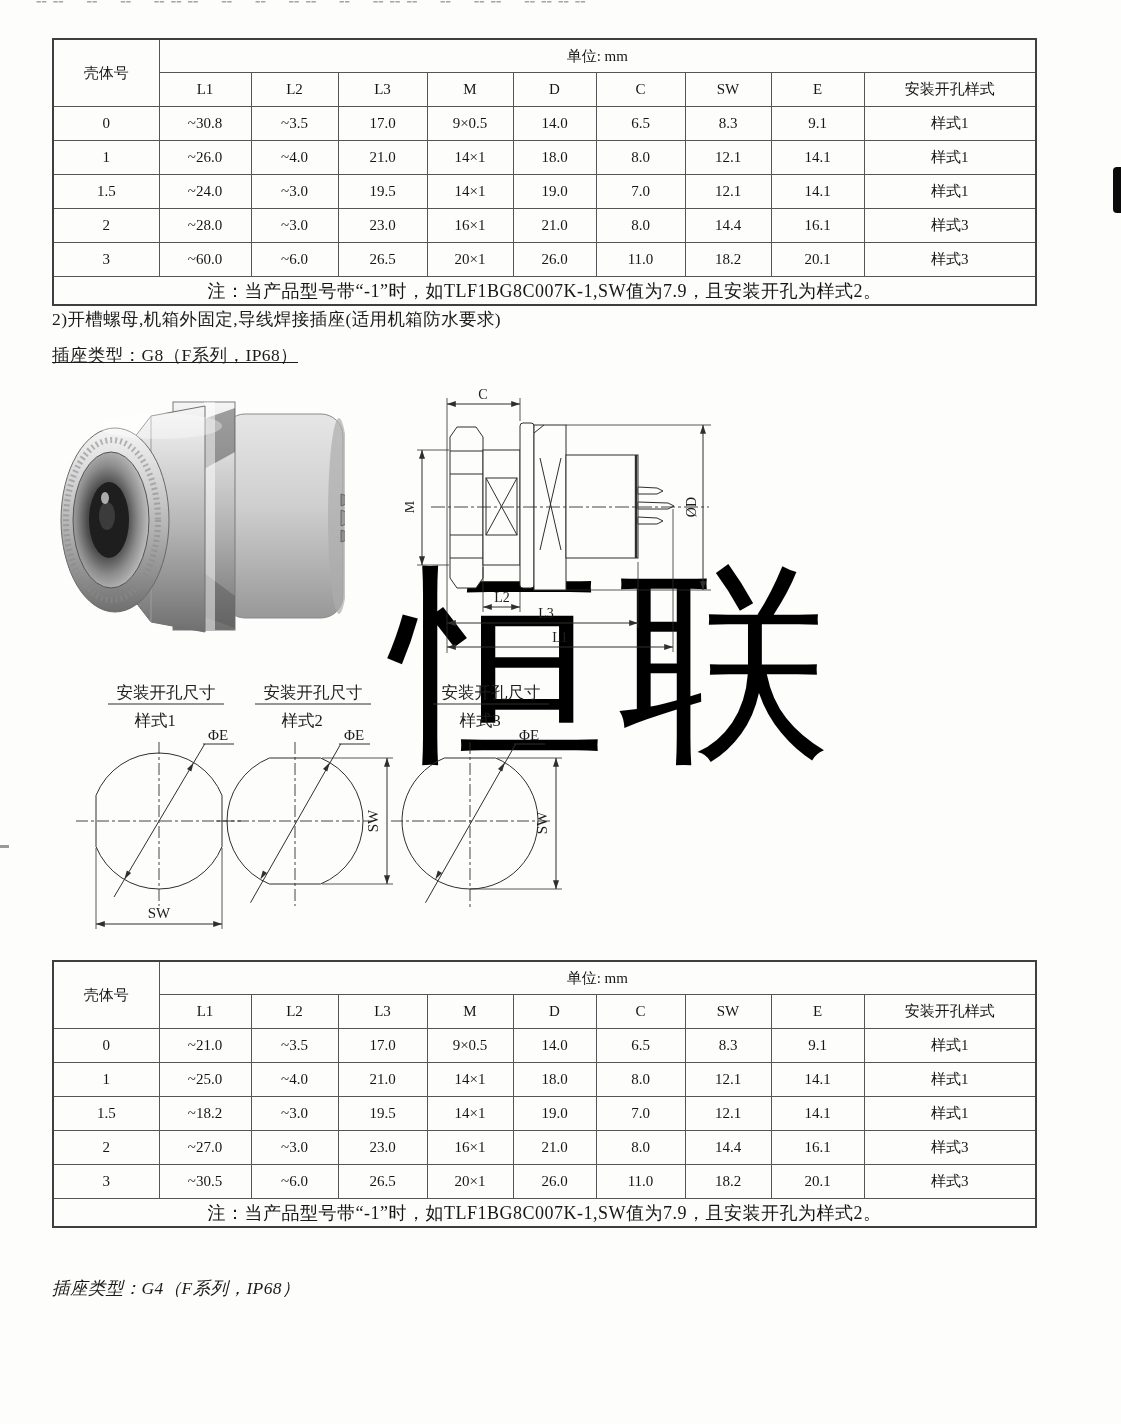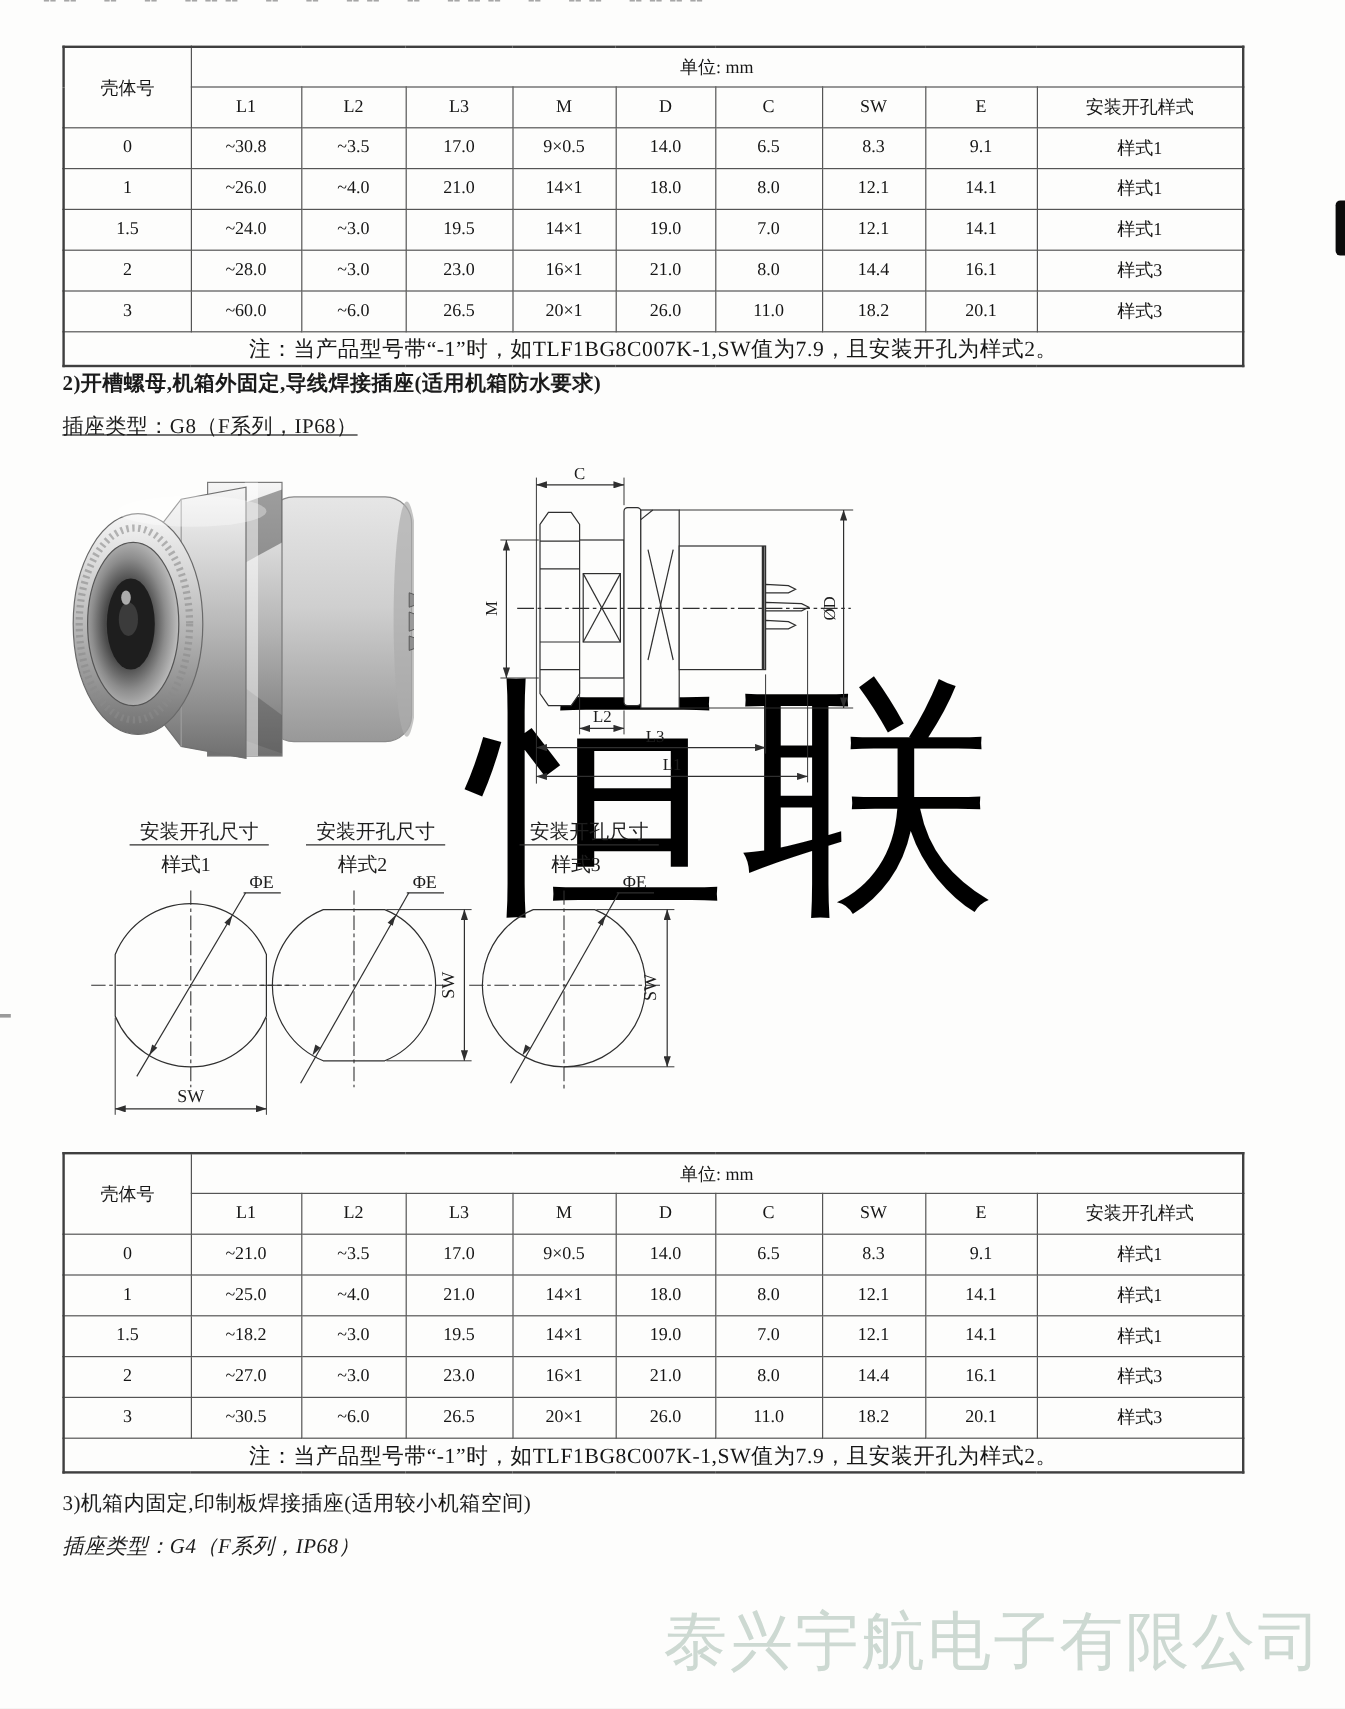--- a/index.html
+++ b/index.html
@@ -38,21 +38,21 @@
   #table1{top:38px;} #table2{top:960px;}
   table.spec th,table.spec td{
     border:1px solid #555;text-align:center;vertical-align:middle;
     font-size:15px;font-weight:normal;color:#161616;padding:0;height:33px;
     overflow:hidden;white-space:nowrap;
   }
   table.spec .unit-row th{height:32px;}
   table.spec .note-row td{height:27px;font-size:18px;letter-spacing:.5px;}
   
   .sect{position:absolute;left:52px;z-index:1;font-size:17.5px;letter-spacing:.4px;white-space:nowrap;}
-  #s2l1{top:307px;font-weight:bold;} #s2l2{top:343px;text-decoration:underline;}
+  #s2l1{top:307px;} #s2l2{top:343px;text-decoration:underline;}
   #s3l1{top:1240px;} #s3l2{top:1276px;font-style:italic;}
   
   .fig{position:absolute;z-index:1;}
   #photo{left:55px;top:400px;}
   #mechdraw{left:405px;top:385px;}
   #hole1{left:60px;top:678px;}
   #hole2{left:212px;top:678px;}
   #hole3{left:385px;top:678px;}
   svg text{font-family:"Liberation Serif","DejaVu Serif",serif;fill:#1d1d1d;}
   .dimtxt{font-size:14px;}
@@ -64,21 +64,20 @@
 
 <div class="page">
 
   <div class="top-cut">
     <span>╌╌ ╌    ╌   ╌╌╌ ╌ ╌    ╌╌     ╌    ╌╌╌ ╌      ╌╌    ╌╌╌╌</span>
   </div>
   <div class="edge-mark"></div>
   <div class="edge-dash"></div>
 
   <div class="wm-center">恒联</div>
-  <div class="wm-bottom">泰兴宇航电子有限公司</div>
 
   <table class="spec" id="table1">
     <colgroup>
       <col style="width:106px">
         <col style="width:92px">
         <col style="width:87px">
         <col style="width:89px">
       <col style="width:86px">
         <col style="width:83px">
         <col style="width:89px">
@@ -438,16 +437,15 @@
           <td>样式3</td>
         </tr>
       </tbody>
     <tbody>
         <tr class="note-row">
       <td colspan="10">注：当产品型号带“-1”时，如TLF1BG8C007K-1,SW值为7.9，且安装开孔为样式2。</td>
     </tr>
   </tbody>
     </table>
 
-  <div class="sect" id="s3l1">3)机箱内固定,印制板焊接插座(适用较小机箱空间)</div>
   <div class="sect" id="s3l2">插座类型：G4（F系列，IP68）</div>
 
 </div>
 
 </body></html>

